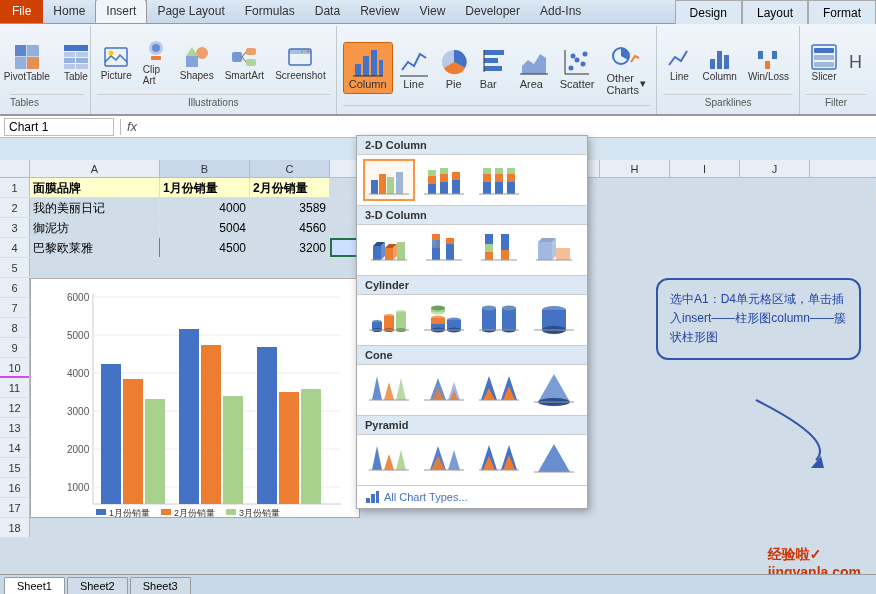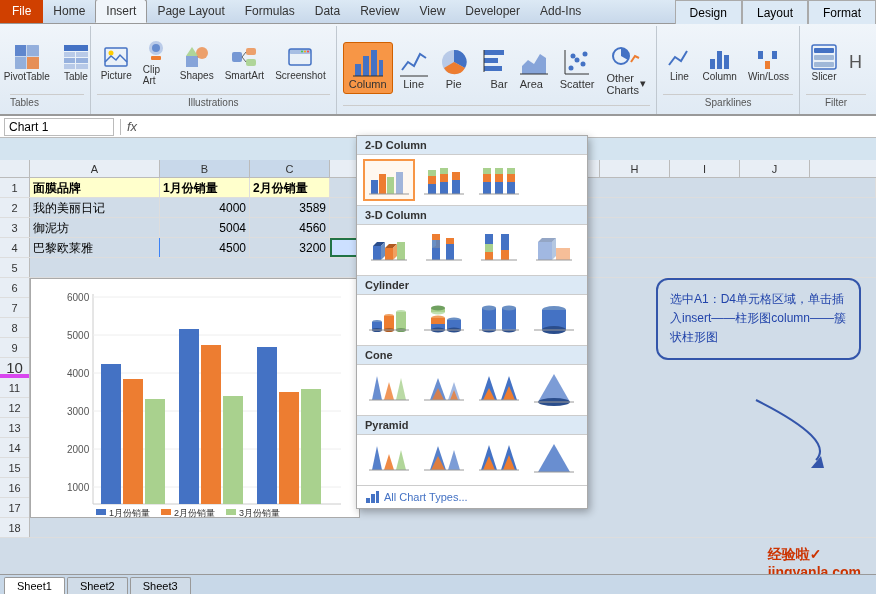--- a/index.html
+++ b/index.html
@@ -137,21 +137,21 @@
           <span>Line</span>
         </div>
         <div style="display:flex;flex-direction:column;align-items:center;cursor:pointer;padding:3px 5px;font-size:11px;color:#333;">
           <svg width="28" height="32">
             <circle cx="14" cy="16" r="12" fill="#4472c4" opacity="0.3"></circle>
             <path d="M14,16 L14,4 A12,12 0 0,1 25,22 Z" fill="#4472c4"></path>
             <path d="M14,16 L25,22 A12,12 0 0,1 4,22 Z" fill="#ed7d31"></path>
           </svg>
           <span>Pie</span>
         </div>
-        <div style="display:flex;flex-direction:column;align-items:flex-end;cursor:pointer;padding:3px 5px;font-size:11px;color:#333;">
+        <div style="display:flex;flex-direction:column;align-items:flex-start;cursor:pointer;padding:3px 5px;font-size:11px;color:#333;">
           <svg width="28" height="32">
             <rect x="4" y="4" width="20" height="5" fill="#4472c4"></rect>
             <rect x="4" y="12" width="14" height="5" fill="#4472c4"></rect>
             <rect x="4" y="20" width="18" height="5" fill="#4472c4"></rect>
             <line x1="4" y1="4" x2="4" y2="26" stroke="#333" stroke-width="1"></line>
           </svg>
           <span>Bar</span>
         </div>
         <div style="display:flex;flex-direction:column;align-items:flex-start;cursor:pointer;padding:3px 5px;font-size:11px;color:#333;">
           <svg width="28" height="32">
@@ -299,21 +299,21 @@
       <div style="flex:1;"></div>
     </div>
 
     <div style="display:flex; flex-direction:column; position:relative;">
 
       <div style="position:absolute; left:0; top:0; width:30px; background:#e8eef5; border-right:1px solid #bbb; height:240px;">
         <div style="height:20px; border-bottom:1px solid #ddd; font-size:11px; text-align:center; line-height:20px; color:#333;">6</div>
         <div style="height:20px; border-bottom:1px solid #ddd; font-size:11px; text-align:center; line-height:20px; color:#333;">7</div>
         <div style="height:20px; border-bottom:1px solid #ddd; font-size:11px; text-align:center; line-height:20px; color:#333;">8</div>
         <div style="height:20px; border-bottom:1px solid #ddd; font-size:11px; text-align:center; line-height:20px; color:#333;">9</div>
-        <div style="height:20px; border-bottom:4px solid #d946ef; font-size:15px; text-align:center; line-height:20px; color:#333;">10</div>
+        <div style="height:20px; border-bottom:2px solid #d946ef; font-size:11px; text-align:center; line-height:20px; color:#333;">10</div>
         <div style="height:20px; border-bottom:1px solid #ddd; font-size:11px; text-align:center; line-height:20px; color:#333;">11</div>
         <div style="height:20px; border-bottom:1px solid #ddd; font-size:11px; text-align:center; line-height:20px; color:#333;">12</div>
         <div style="height:20px; border-bottom:1px solid #ddd; font-size:11px; text-align:center; line-height:20px; color:#333;">13</div>
         <div style="height:20px; border-bottom:1px solid #ddd; font-size:11px; text-align:center; line-height:20px; color:#333;">14</div>
         <div style="height:20px; border-bottom:1px solid #ddd; font-size:11px; text-align:center; line-height:20px; color:#333;">15</div>
         <div style="height:20px; border-bottom:1px solid #ddd; font-size:11px; text-align:center; line-height:20px; color:#333;">16</div>
         <div style="height:20px; border-bottom:1px solid #ddd; font-size:11px; text-align:center; line-height:20px; color:#333;">17</div>
       </div>
 
       <div style="margin-left:30px; width:330px; height:240px; background:white; border:1px solid #aaa; position:relative;">

